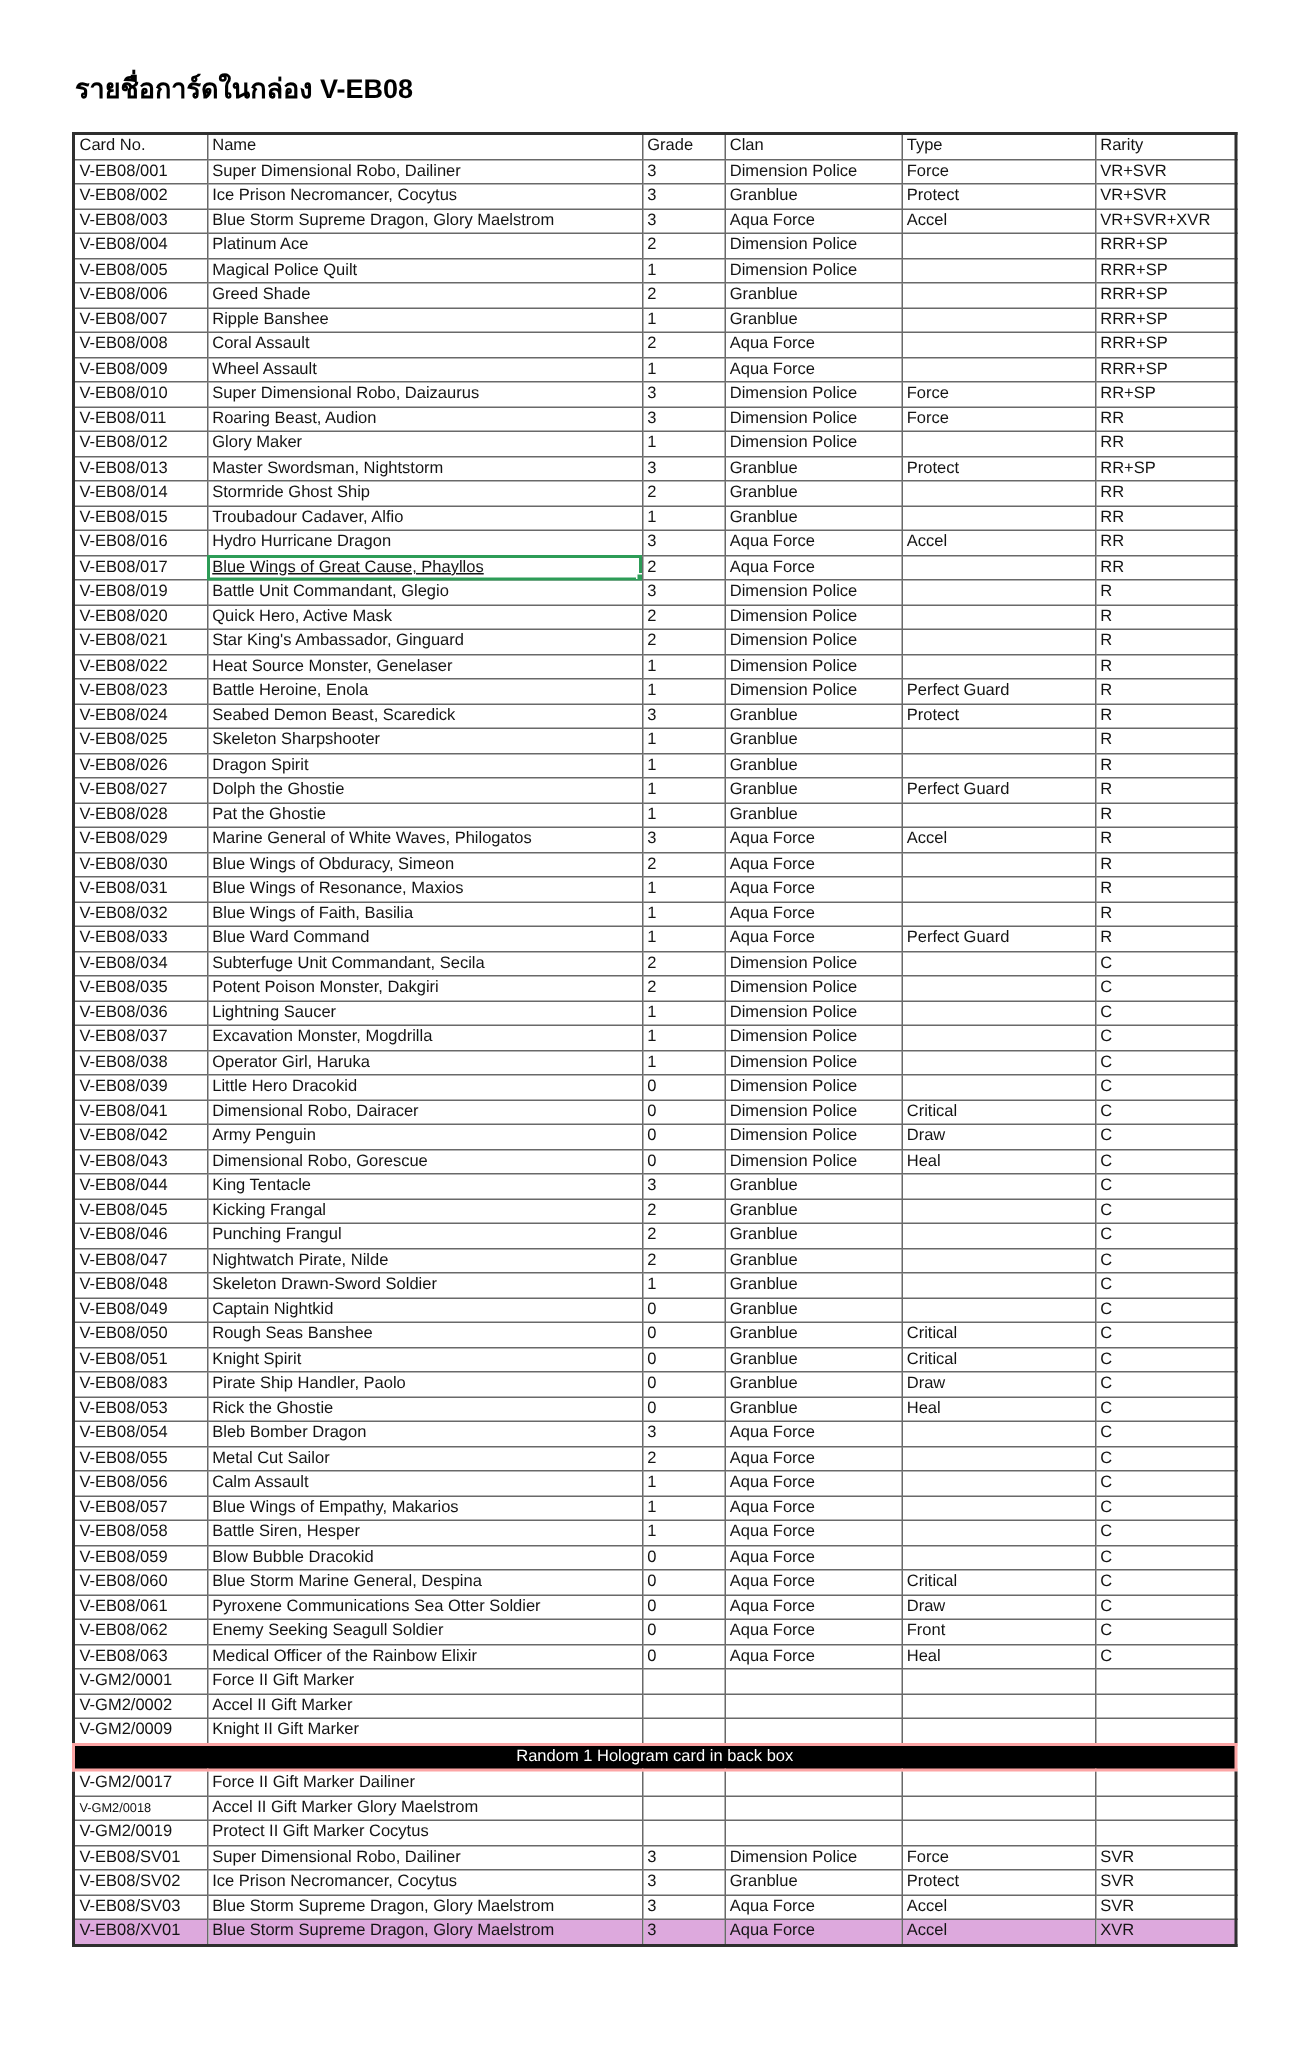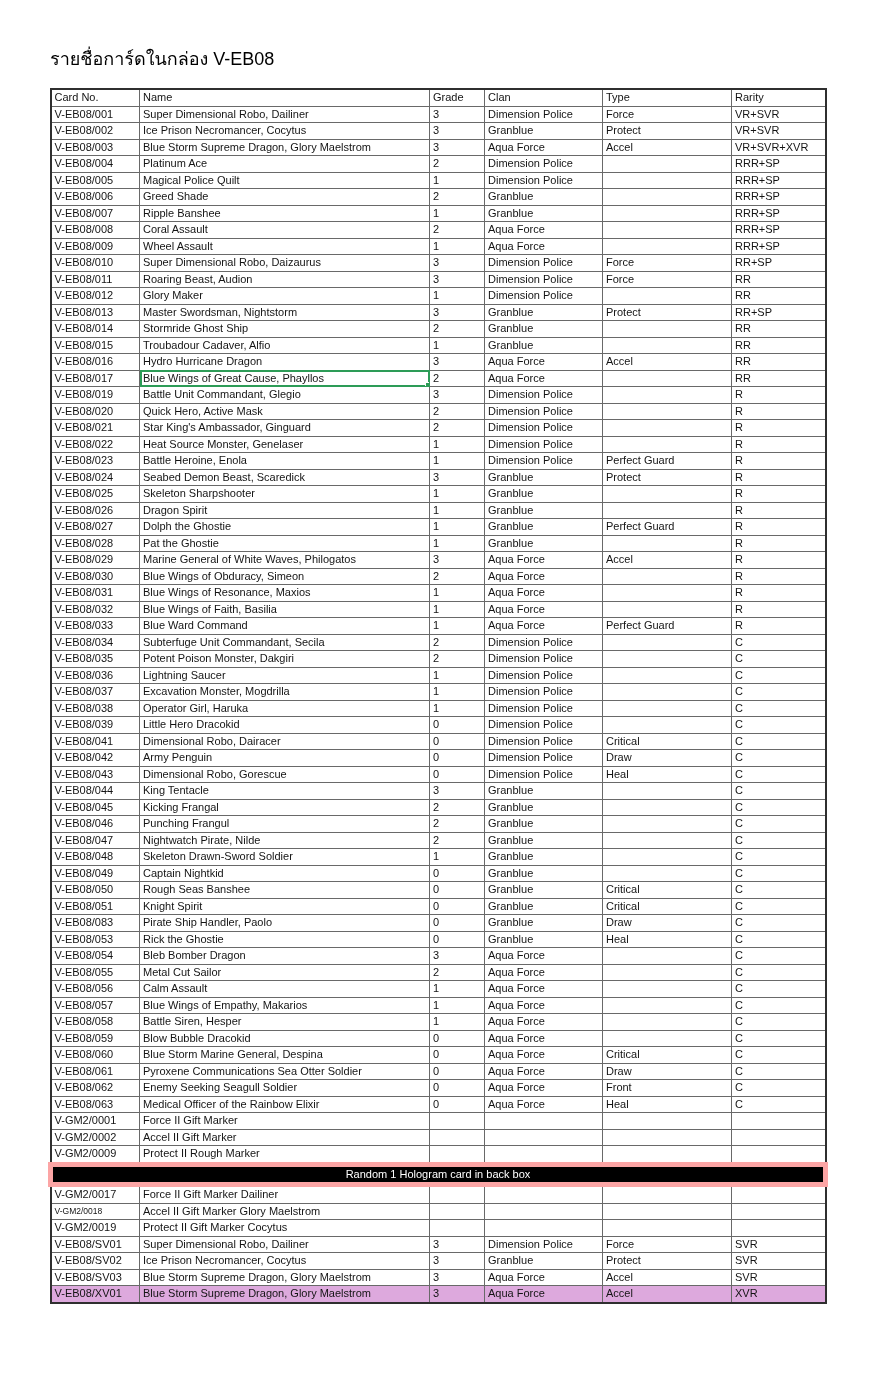--- a/index.html
+++ b/index.html
@@ -4,47 +4,48 @@
 <style>
   html,body{margin:0;padding:0;background:#ffffff;}
   body{
     width:874px;height:1379px;overflow:hidden;
     font-family:"Liberation Sans","DejaVu Sans",sans-serif;
     color:#141414;
   }
   .page{padding:44px 0 0 48px;}
   .title{
     margin:0 0 15px 2px;
-    font-size:18px;font-weight:400;color:#000;
+    font-size:18px;font-weight:700;color:#000;
     letter-spacing:0;
   }
   table.cards{
     border-collapse:collapse;table-layout:fixed;
     width:775px;
     font-size:11px;
     border:2px solid #2f2f2f;
   }
   table.cards td, table.cards th{
     border:1px solid #696969;
     padding:0 3px;
     height:15.5px;line-height:15px;
     overflow:hidden;white-space:nowrap;
     text-align:left;font-weight:normal;
     vertical-align:middle;
   }
   td.grade{text-align:center;padding:0;}
   tr.banner-row td{
     background:#000;color:#fff;text-align:center;
-    border:5px solid #fca5a5;
+    border:2px solid #fca5a5;
   }
   tr.hl td{background:#dda9dd;}
   td.sel{
     position:relative;
     outline:2px solid #2d9c57;
     outline-offset:-2px;
+    text-decoration:underline;
   }
   .fill-handle{
     position:absolute;right:-3px;bottom:-3px;
     width:5px;height:5px;background:#2d9c57;
     border:1px solid #fff;z-index:3;display:block;
   }
   td.small-no{font-size:8.5px;margin-top:10px;}
 </style>
 </head>
 <body>
@@ -571,21 +572,21 @@
         <tr>
           <td>V-GM2/0002</td>
           <td>Accel II Gift Marker</td>
           <td class="grade"></td>
           <td></td>
           <td></td>
           <td></td>
         </tr>
         <tr>
           <td>V-GM2/0009</td>
-          <td>Protect II Rough Marker</td>
+          <td>Knight II Gift Marker</td>
           <td class="grade"></td>
           <td></td>
           <td></td>
           <td></td>
         </tr>
         <tr class="banner-row">
           <td colspan="6">Random 1 Hologram card in back box</td>
         </tr>
         <tr>
           <td>V-GM2/0017</td>

